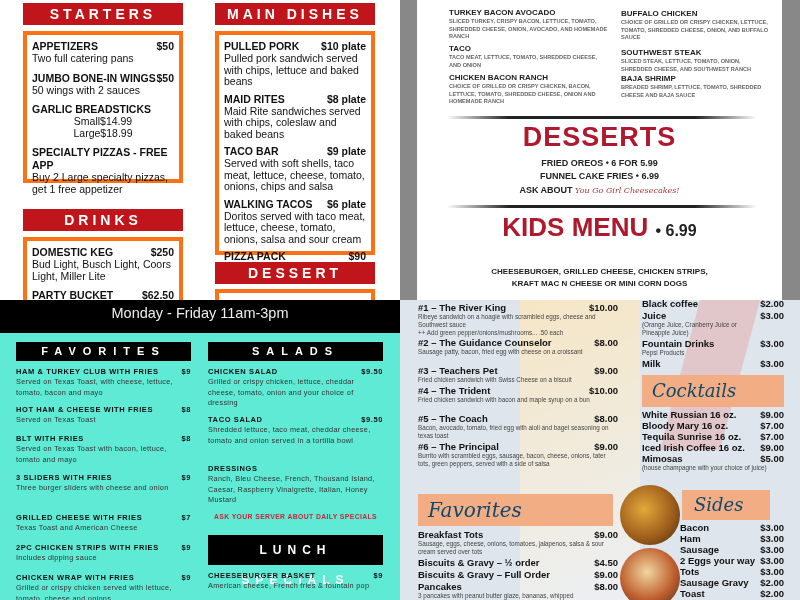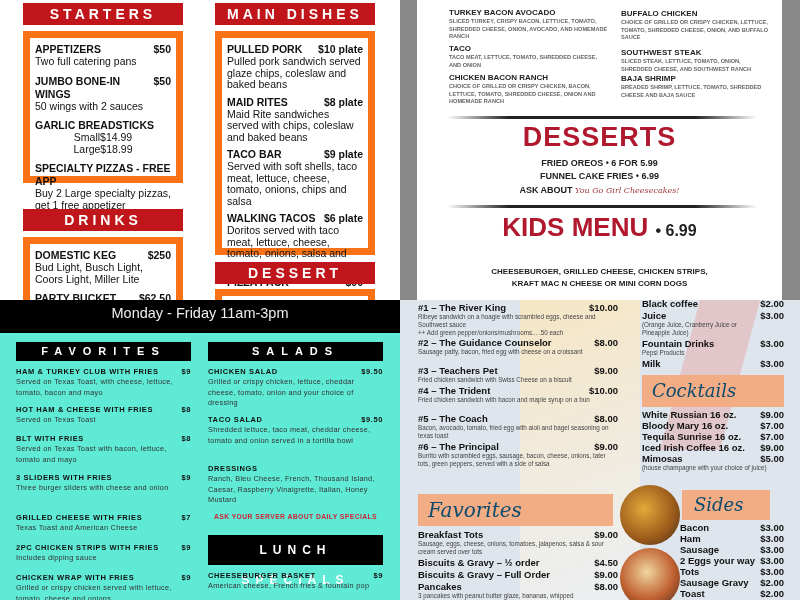--- a/index.html
+++ b/index.html
@@ -1,21 +1,21 @@
 <!DOCTYPE html>
 <html><head>
 <meta charset="utf-8">
 <style>
 *{box-sizing:border-box;margin:0;padding:0}
 body{width:800px;height:600px;overflow:hidden;background:#fff;font-family:"Liberation Sans",sans-serif;position:relative}
 .q{position:absolute;overflow:hidden}
 
 #q1{left:0;top:0;width:400px;height:300px;background:#fff}
 .banner{position:absolute;background:#c0161b;color:#fff;font-weight:bold;letter-spacing:4px;text-align:center;font-size:14px;line-height:22px;height:22px}
-.box{position:absolute;border:7px solid #f97316;background:#fff;padding:5px 5px 0 5px;color:#111}
+.box{position:absolute;border:4px solid #f97316;background:#fff;padding:5px 5px 0 5px;color:#111}
 .itm{margin-bottom:7px}
 .it-h{display:flex;justify-content:space-between;font-weight:bold;font-size:10.5px;line-height:13px}
 .it-d{font-size:10.5px;line-height:11.5px}
 .sz{display:flex;justify-content:center;font-size:10.5px;line-height:11.5px}
 
 #q2{left:400px;top:0;width:400px;height:300px;background:#888}
 #q2 .panel{position:absolute;left:17px;top:0;width:365px;height:300px;background:#fff}
 .sal{position:absolute;width:160px}
 .sal .n{font-weight:bold;font-size:8px;color:#222;line-height:10px}
 .sal .d{font-size:5.6px;font-weight:bold;color:#666;line-height:7.5px}
@@ -97,21 +97,21 @@
     </div>
   </div>
 
   <div class="banner" style="left:215px;top:3px;width:160px">MAIN DISHES</div>
   <div class="box" style="left:215px;top:31px;width:160px;height:224px">
     <div class="itm" style="margin-bottom:5px">
       <div class="it-h">
           <span>PULLED PORK</span>
           <span>$10 plate</span>
         </div>
-      <div class="it-d">Pulled pork sandwich served glaze chips, coleslaw and baked beans</div>
+      <div class="it-d">Pulled pork sandwich served with chips, lettuce and baked beans</div>
     </div>
     <div class="itm" style="margin-bottom:5px">
       <div class="it-h">
           <span>MAID RITES</span>
           <span>$8 plate</span>
         </div>
       <div class="it-d">Maid Rite sandwiches served with chips, coleslaw and baked beans</div>
     </div>
     <div class="itm" style="margin-bottom:5px">
       <div class="it-h">

